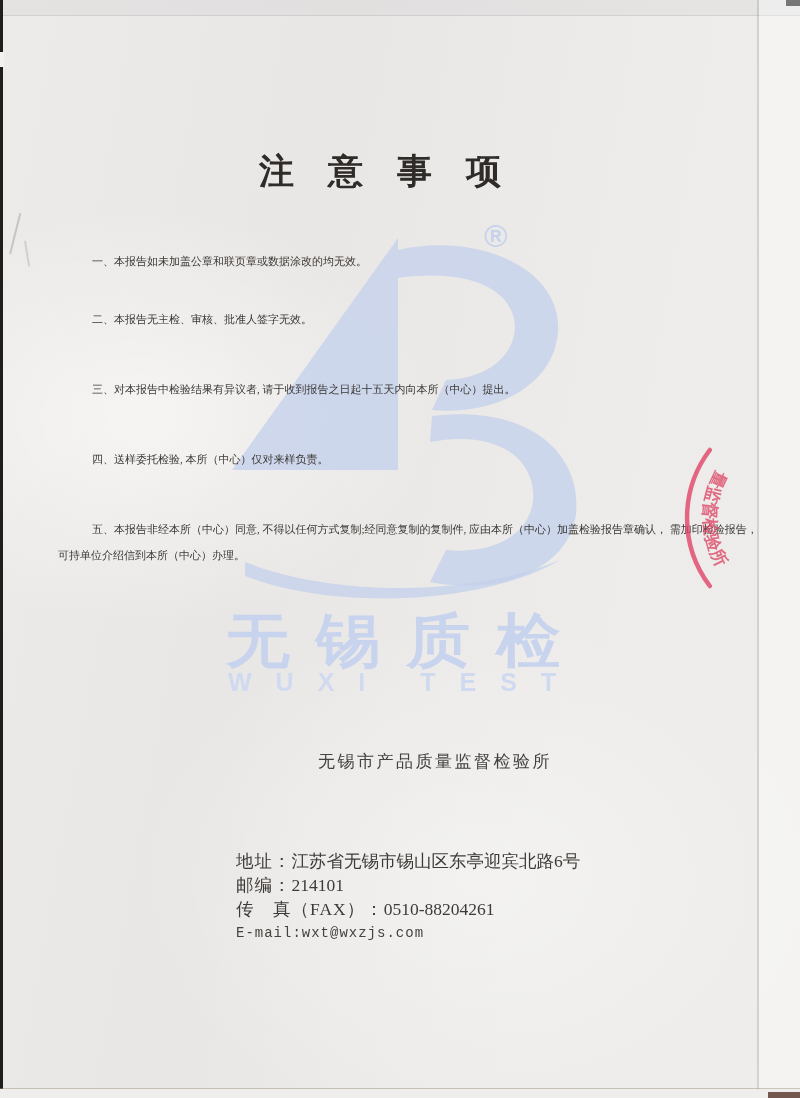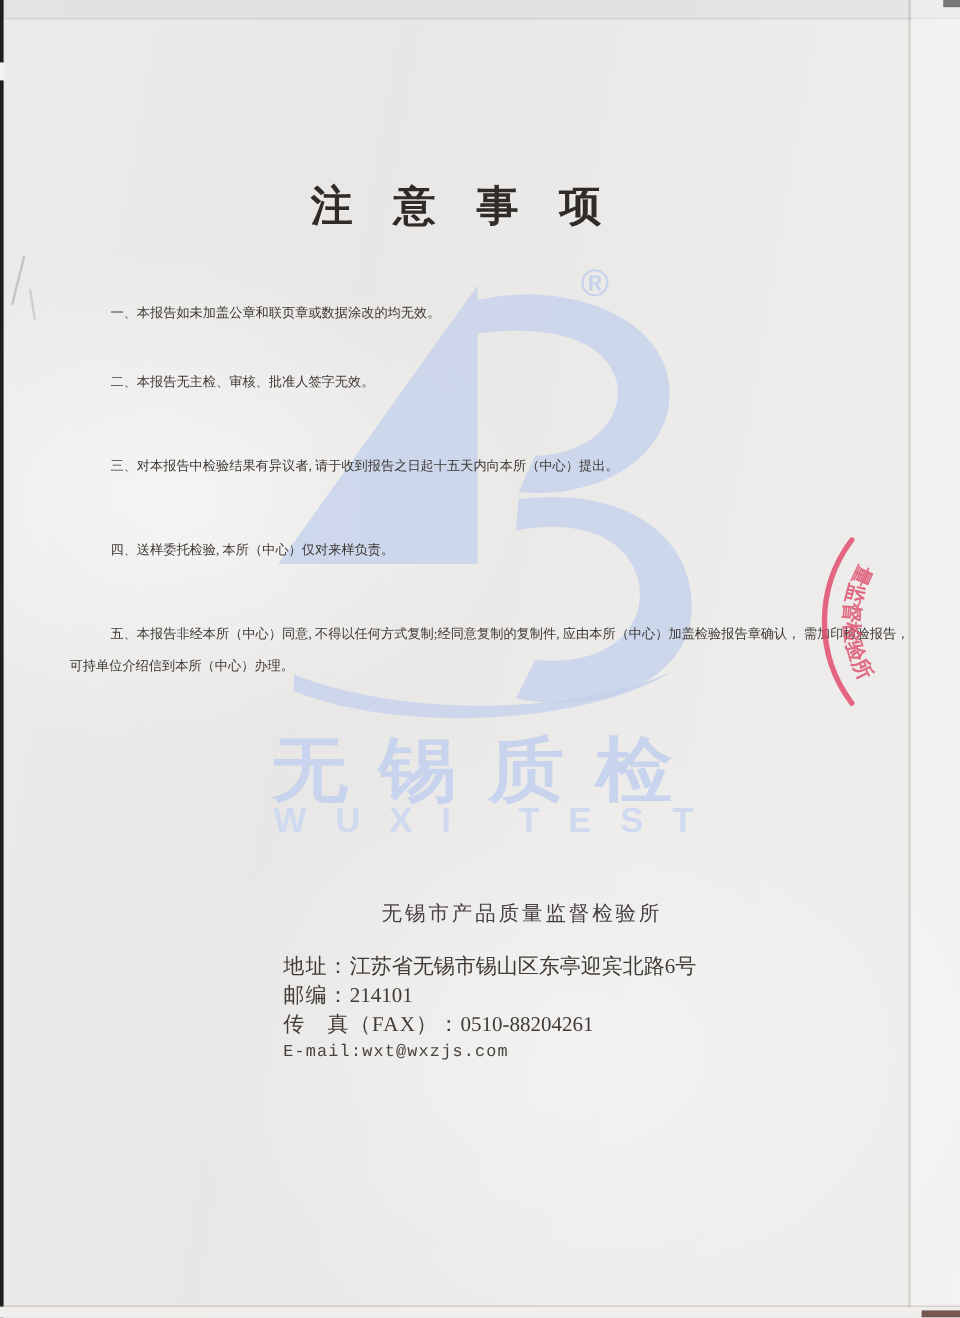--- a/index.html
+++ b/index.html
@@ -19,39 +19,39 @@
   .wm{position:absolute;z-index:1;pointer-events:none;}
   .wm-logo{left:210px;top:220px;width:380px;height:400px;}
   .wm-reg{left:484px;top:218px;font-family:"Liberation Sans",sans-serif;
     font-size:32px;font-weight:bold;color:#c7d3ec;}
   .wm-cn{left:226px;top:598px;width:560px;
     font-family:"Liberation Sans","DejaVu Sans",sans-serif;
     font-weight:800;font-size:64px;letter-spacing:26px;color:#c8d4ee;
     white-space:nowrap;transform:scaleY(.92);}
   .wm-en{left:228px;top:668px;width:560px;
     font-family:"Liberation Sans","DejaVu Sans",sans-serif;
-    font-weight:bold;font-size:29px;letter-spacing:24px;color:#cfdaf1;
+    font-weight:bold;font-size:25px;letter-spacing:24px;color:#cfdaf1;
     white-space:nowrap;}
   
   .txt{position:absolute;z-index:2;}
   .doc-title{
     top:148px;left:0;width:760px;text-align:center;
     font-size:35px;font-weight:bold;color:#2e2b29;
     letter-spacing:34px;text-indent:34px;white-space:nowrap;
   }
   .notice-item{
     left:58px;width:700px;margin:0;
     font-size:11px;line-height:26px;text-indent:34px;
     color:#3b3734;
   }
   .institute{
     left:318px;top:750px;font-size:17px;letter-spacing:2.5px;
     color:#454140;white-space:nowrap;
   }
-  .contact{left:236px;top:796px;font-size:17.5px;color:#3e3a37;}
+  .contact{left:236px;top:852px;font-size:17.5px;color:#3e3a37;}
   .contact-line{height:18px;line-height:18px;margin-bottom:6px;white-space:nowrap;}
   .contact-line .lbl{letter-spacing:1px;}
   .contact-email{font-family:"Liberation Mono","DejaVu Sans Mono",monospace;
     font-size:14px;letter-spacing:1px;color:#46423f;}
   
   .stamp-svg{position:absolute;z-index:3;left:650px;top:400px;width:150px;height:240px;pointer-events:none;}
   
   .art{position:absolute;z-index:4;pointer-events:none;}
   .edge-left{left:0;top:0;width:3px;height:1098px;background:#1e1e1e;}
   .edge-left-notch{left:0;top:52px;width:4px;height:15px;background:#f2f1ef;}

